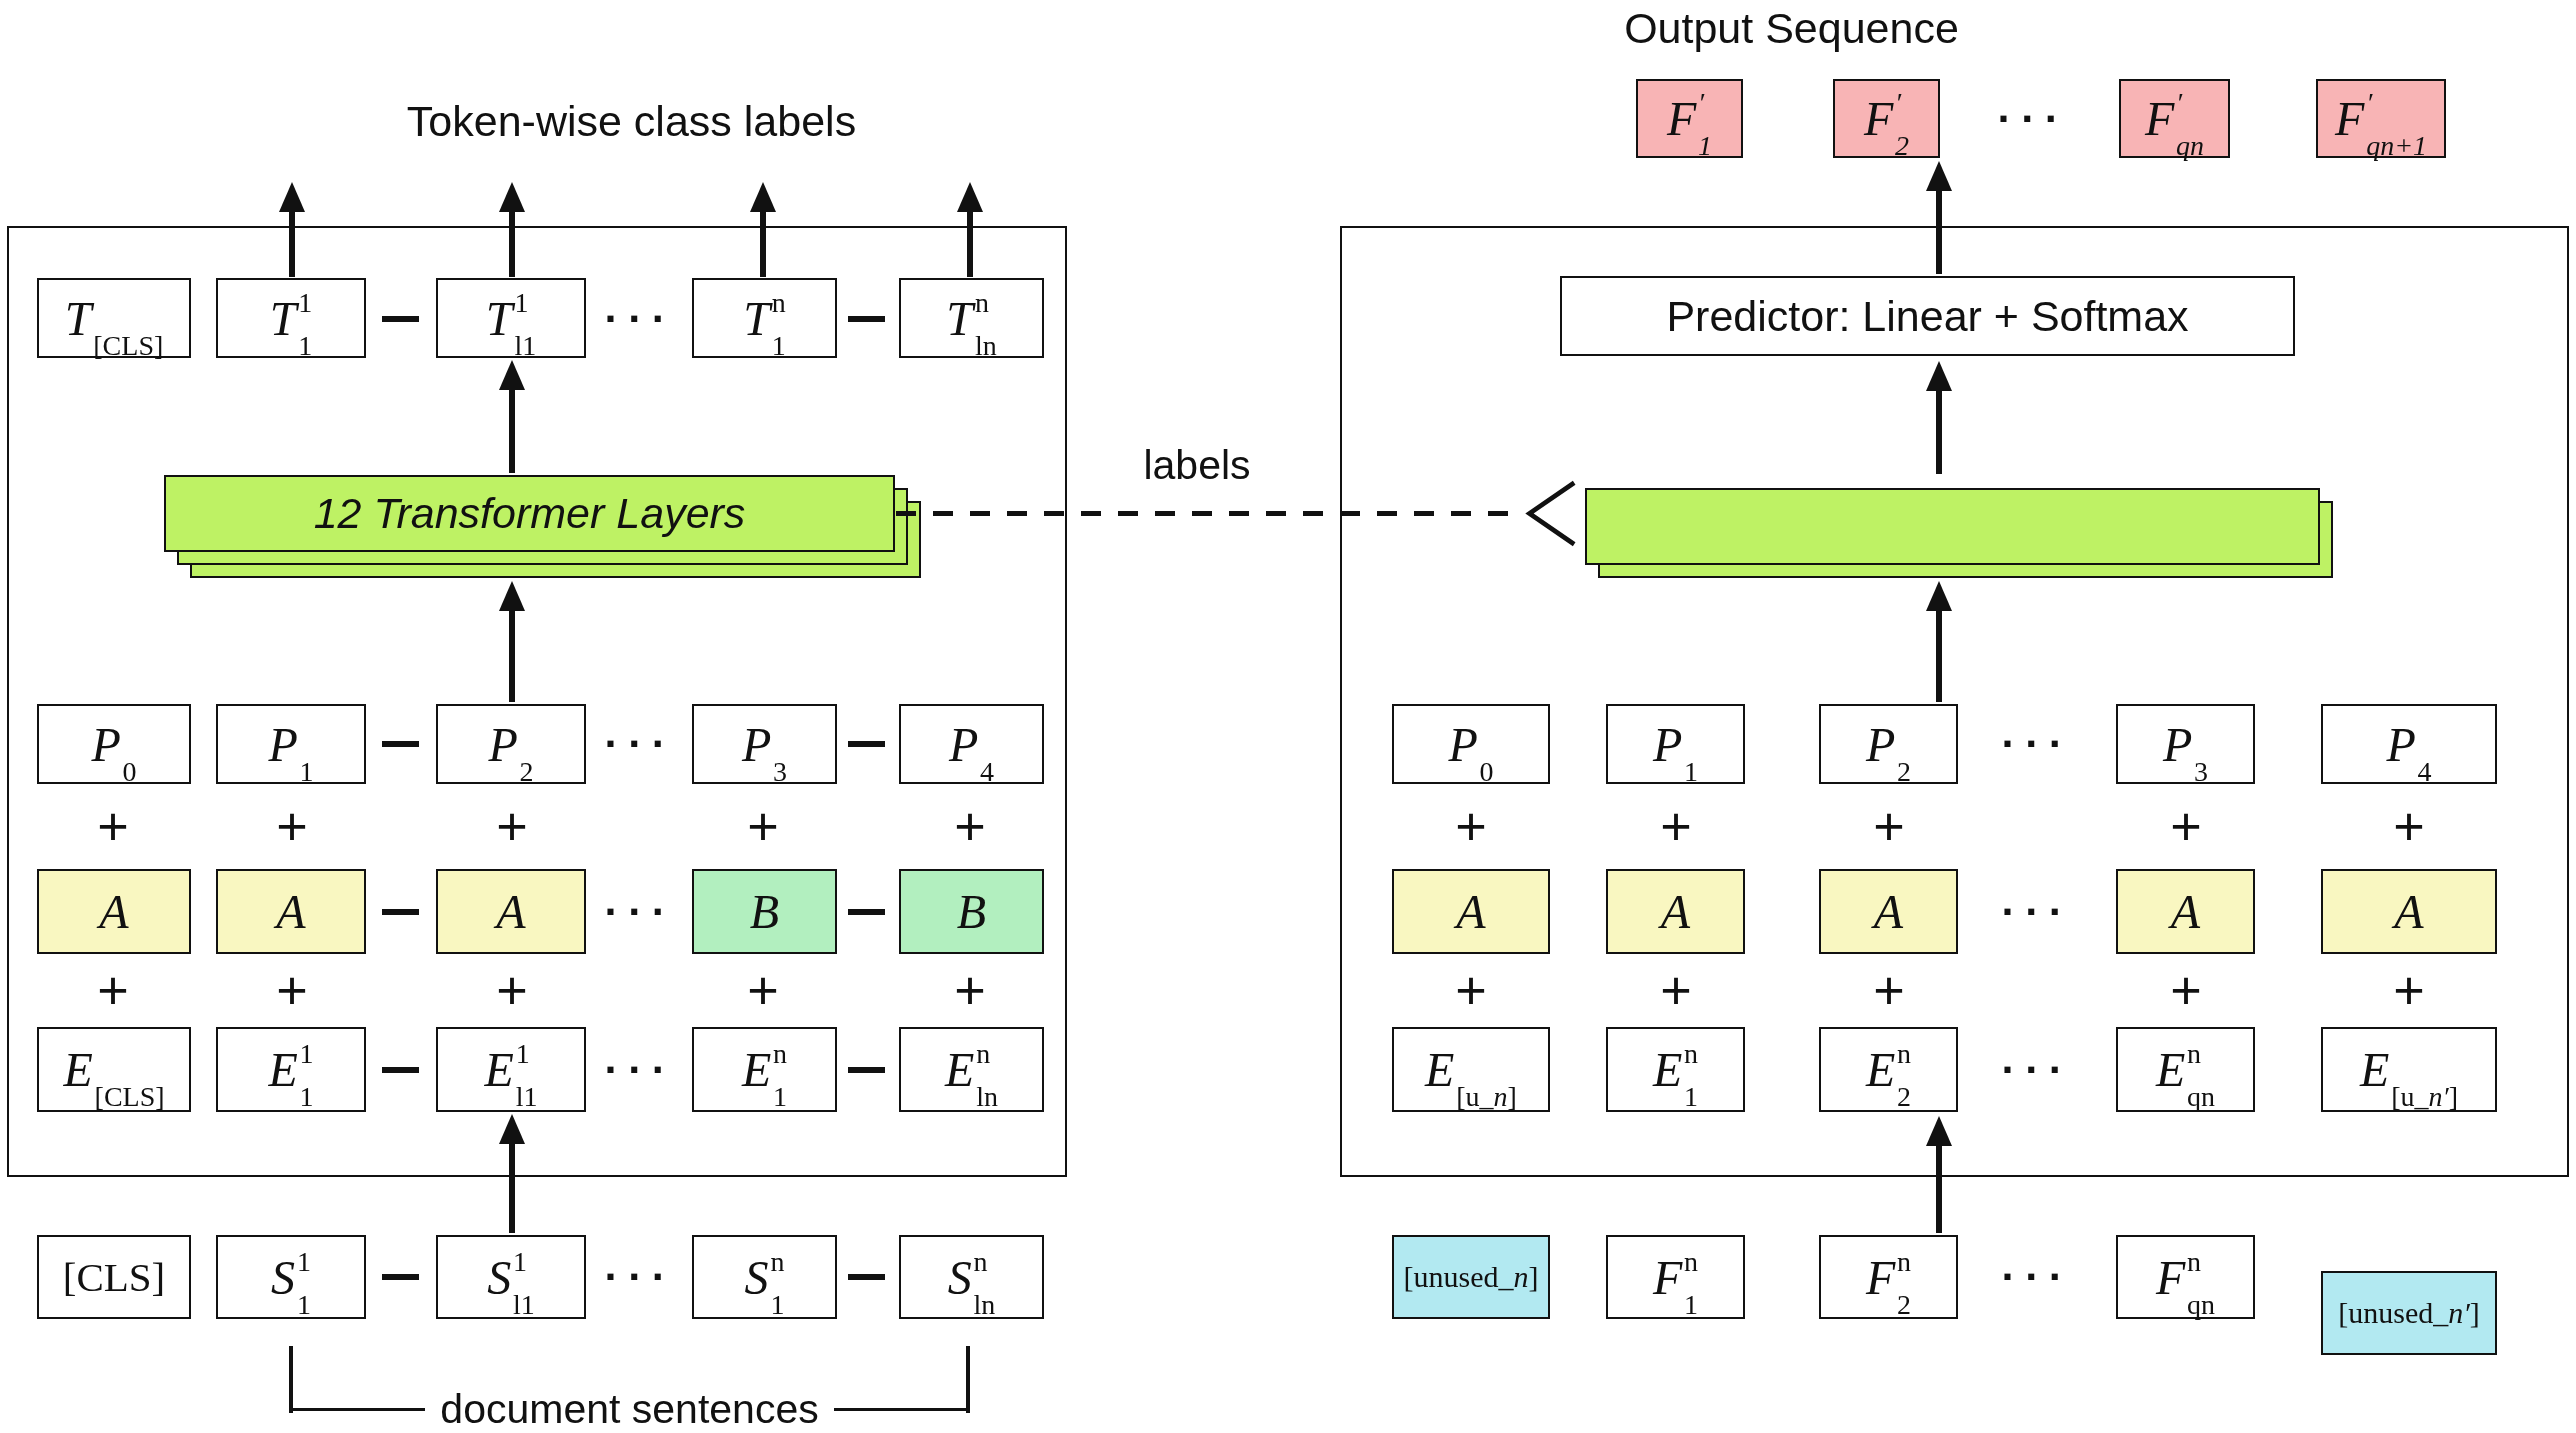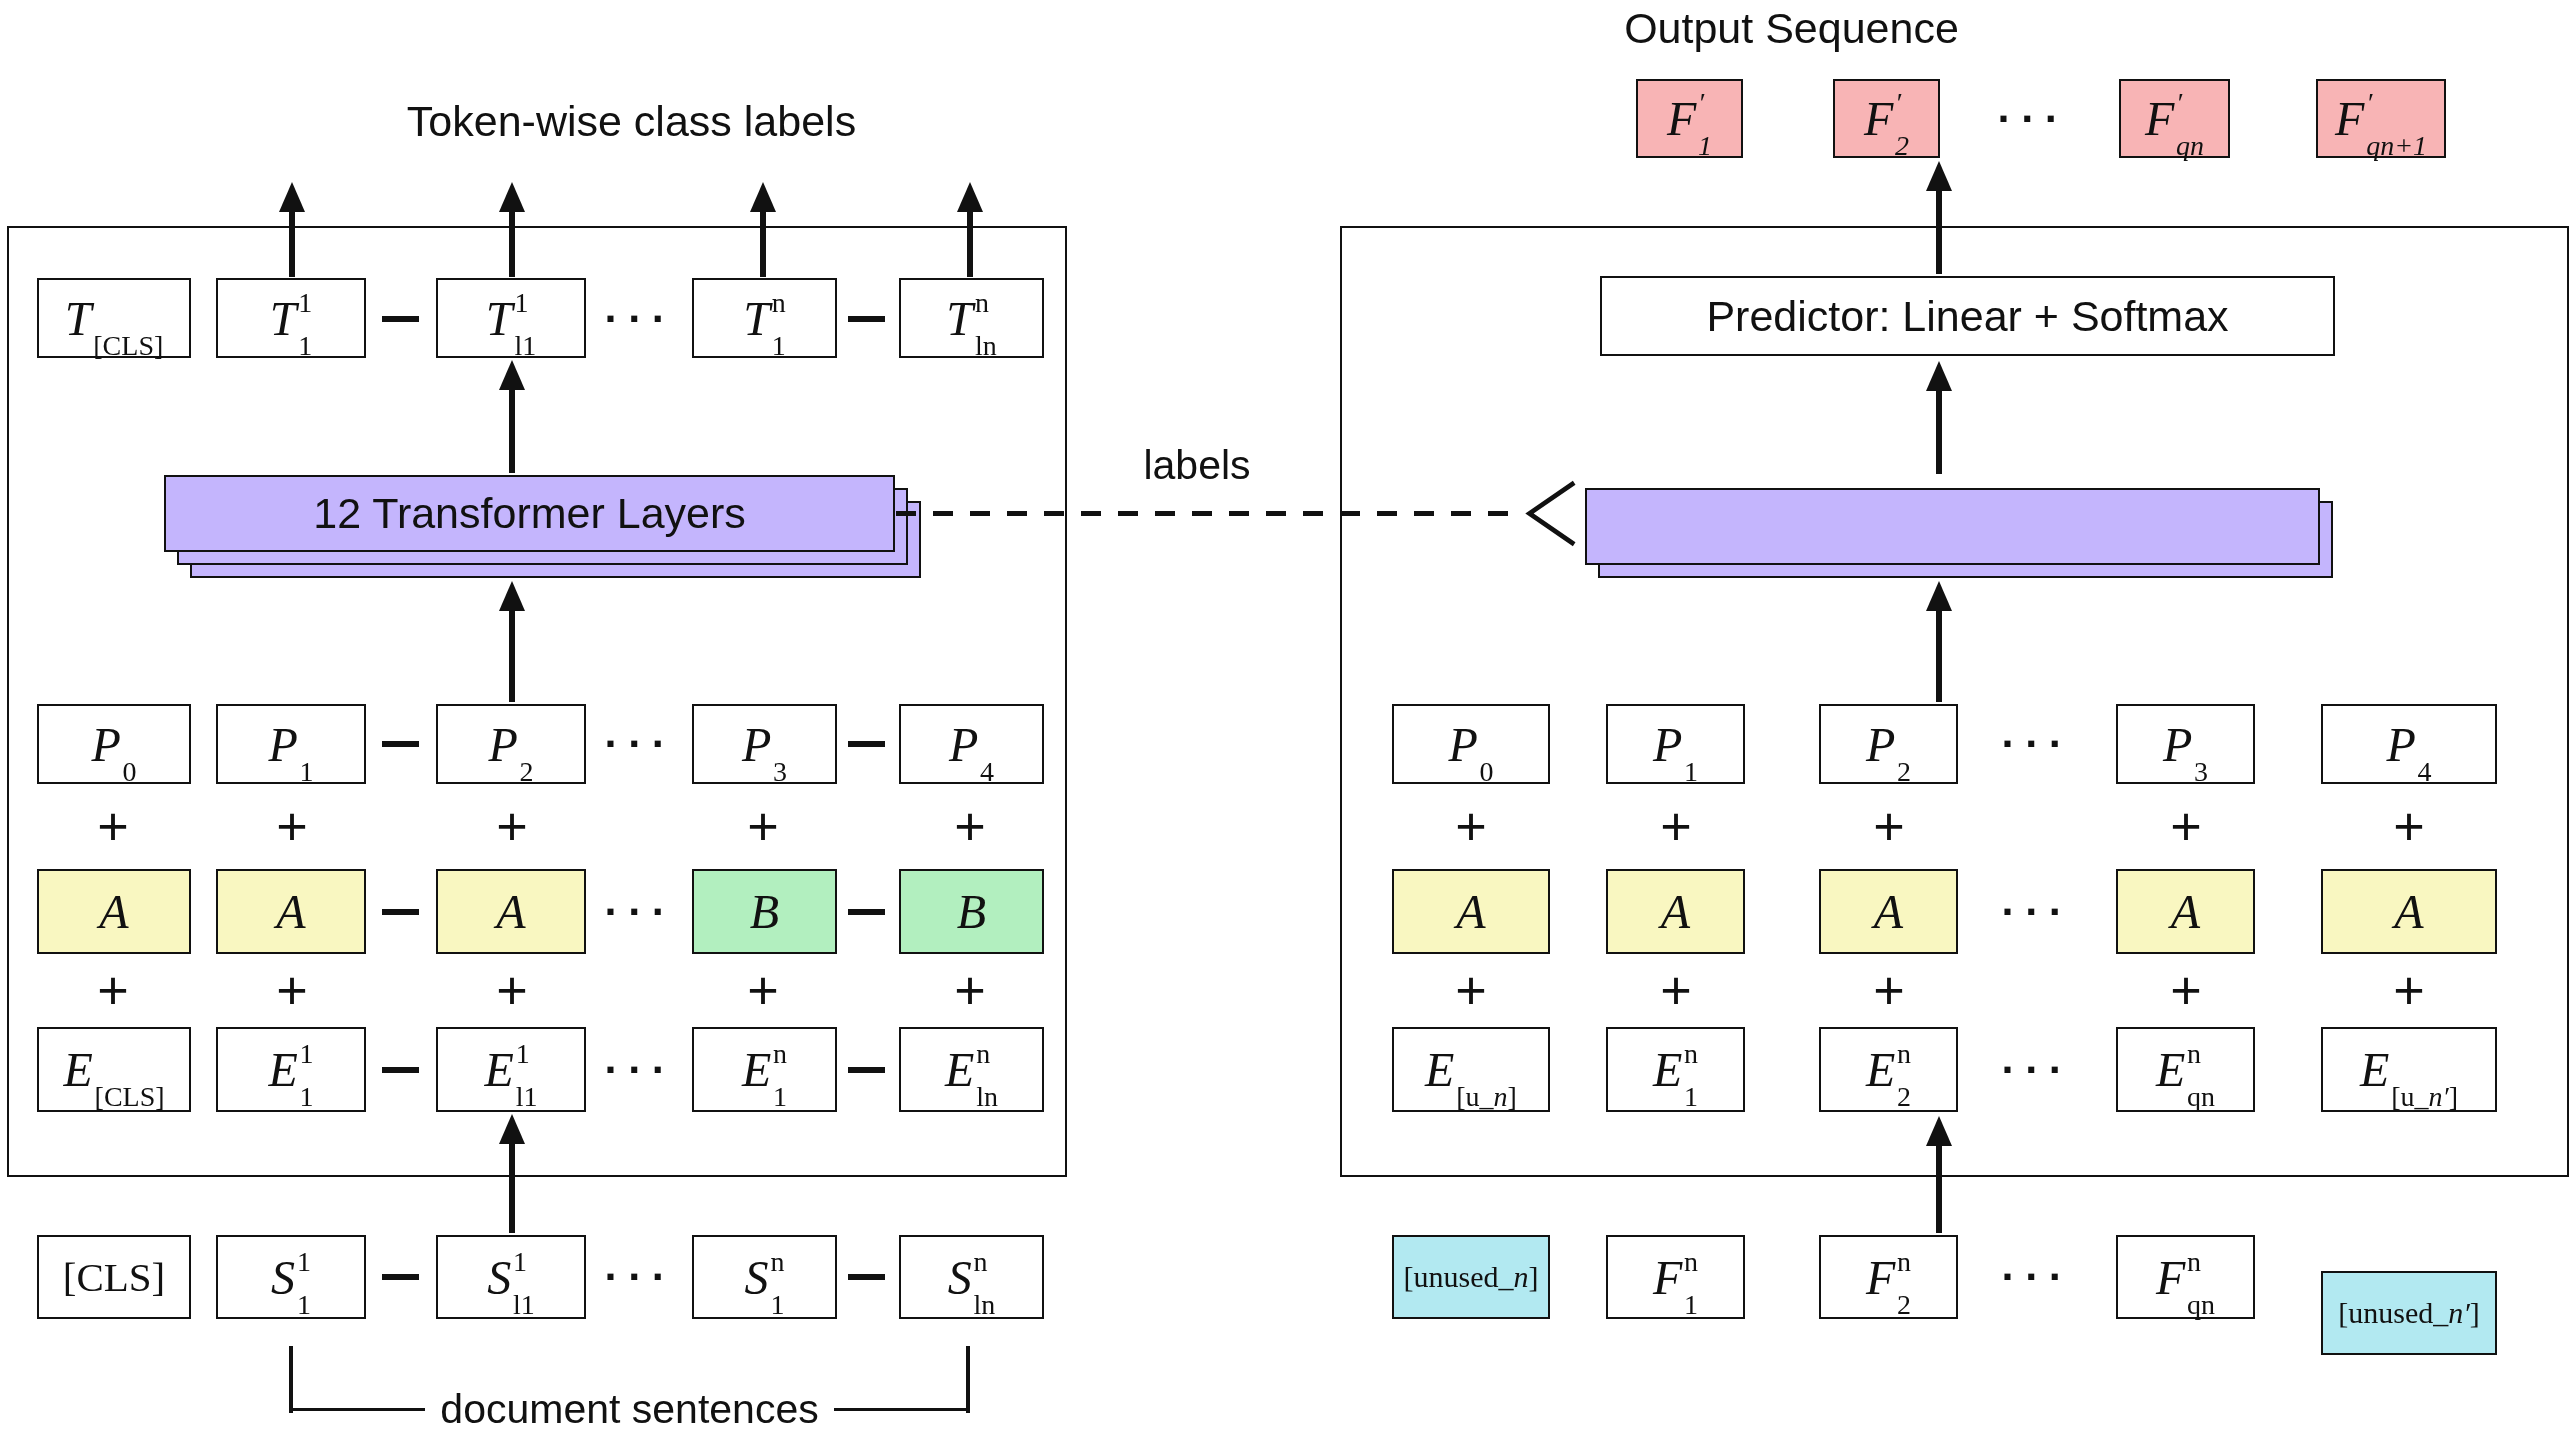--- a/index.html
+++ b/index.html
@@ -20,21 +20,21 @@
   
   .rowT{top:278px;height:80px;} .rowP{top:704px;height:80px;} .rowA{top:869px;height:85px;}
   .rowE{top:1027px;height:85px;} .rowS{top:1235px;height:84px;} .rowF{top:79px;height:79px;}
   
   .lc1{left:37px;width:154px;} .lc2{left:216px;width:150px;} .lc3{left:436px;width:150px;}
   .lc4{left:692px;width:145px;} .lc5{left:899px;width:145px;}
   
   .rc1{left:1392px;width:158px;} .rc2{left:1606px;width:139px;} .rc3{left:1819px;width:139px;}
   .rc4{left:2116px;width:139px;} .rc5{left:2321px;width:176px;}
   .title{position:absolute;font-size:43px;text-align:center;white-space:nowrap;}
-  .stackbox{position:absolute;box-sizing:border-box;border:2.8px solid #111;background:#c4b5fd;}
+  .stackbox{position:absolute;box-sizing:border-box;border:2.8px solid #111;background:#bef264;font-style:italic;}
   .stackfront{display:flex;align-items:center;justify-content:center;font-size:43px;}
   .bigbox{position:absolute;box-sizing:border-box;border:2.8px solid #111;background:#fff;
           display:flex;align-items:center;justify-content:center;font-size:43px;}
   .arr{position:absolute;width:5.6px;background:#111;}
   .arr::before{content:"";position:absolute;top:-29px;left:-10.2px;
                border-left:13px solid transparent;border-right:13px solid transparent;
                border-bottom:30px solid #111;}
   .dash{position:absolute;width:37px;height:5.6px;background:#111;}
   .dots{position:absolute;width:74px;text-align:center;font-size:43px;font-weight:700;
         letter-spacing:9.3px;line-height:48px;color:#111;}
@@ -292,21 +292,21 @@
       </span>
     </div>
   <div class="box rowF" style="left: 2316px; width: 130px; background: rgb(248, 180, 181);">
       <span class="m">F</span>
       <span class="ss">
         <span class="sp it">′</span>
         <span class="sb it">qn+1</span>
       </span>
     </div>
 
-  <div class="bigbox" style="left:1600px;top:276px;width:735px;height:80px;">
+  <div class="bigbox" style="left:1560px;top:276px;width:735px;height:80px;">
       <span>Predictor: Linear + Softmax</span>
     </div>
 
   <div class="stackbox" style="left:1598px;top:501px;width:735px;height:77px;"></div>
   <div class="stackbox" style="left:1585px;top:488px;width:735px;height:77px;"></div>
 
   <div class="box rc1 rowP">
       <span class="m">P</span>
       <span class="ss">
         <span class="sp"></span>

